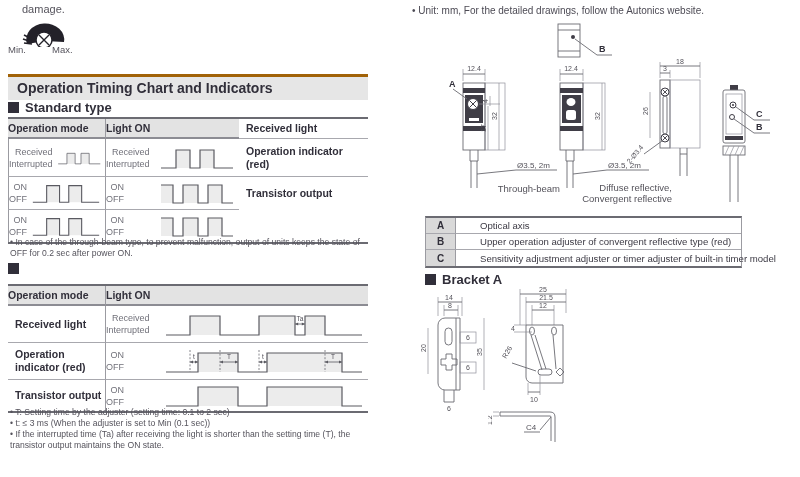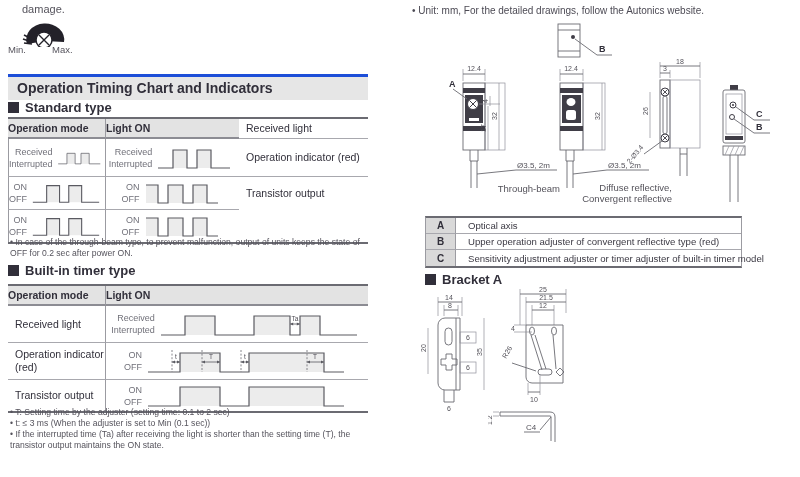--- a/index.html
+++ b/index.html
@@ -1,51 +1,51 @@
 <!DOCTYPE html>
 <html><head>
 <meta charset="utf-8">
 <style>
   html,body{margin:0;padding:0}
   body{width:800px;height:477px;position:relative;background:#fff;overflow:hidden;
        font-family:"Liberation Sans",sans-serif;color:#3c3a44}
   .abs{position:absolute}
-  .sec-bar{background:#e6e6e6;border-top:3px solid #1d4ed8;font-weight:bold;font-size:14px;
+  .sec-bar{background:#e6e6e6;border-top:3px solid #a16207;font-weight:bold;font-size:14px;
            color:#312f3a;padding:3px 0 4px 9px}
   .h2{display:flex;align-items:center;gap:6px;font-weight:bold;font-size:13px;color:#312f3a}
   .sq{width:11px;height:11px;background:#312f3a;display:inline-block}
   .tbl{display:grid;border-top:2px solid #6b6b72;border-bottom:2px solid #6b6b72}
   .std{grid-template-columns:97px 134px 129px;grid-template-rows:20px 38px 33px 32px;width:360px}
   .tmr{grid-template-columns:97px 263px;grid-template-rows:20px 37px 37px 31px;width:360px}
   .th{background:#e3e3e3;font-weight:bold;font-size:10.5px;display:flex;align-items:center;
       border-bottom:2px solid #8c8c93;color:#312f3a}
-  .modecell{font-weight:normal;font-size:10.5px;display:flex;align-items:center;padding-left:7px;
+  .modecell{font-weight:bold;font-size:10.5px;display:flex;align-items:center;padding-left:7px;
             line-height:1.2;color:#312f3a}
-  .wavecell{display:flex;align-items:center;justify-content:center;gap:4px;padding-right:4px}
+  .wavecell{display:flex;align-items:center;justify-content:space-between;gap:4px;padding-right:4px}
   .vline{border-left:1px solid #9b9ba1}
   .rb{border-bottom:1px solid #a8a8ae}
   .wlbl{font-size:9px;color:#71717a;text-align:right;line-height:12px;white-space:nowrap}
   .wf{fill:#ececec}
   .ws{fill:none;stroke:#5a5a61;stroke-width:1.2}
   .note{font-size:8.6px;color:#55535c;line-height:1.32}
   .cap{font-size:9.5px;color:#54525a;text-align:right;line-height:1.18}
   .dln{stroke:#6a6a71;stroke-width:0.9;fill:none}
   .thin{stroke:#90909a;stroke-width:0.7;fill:none}
   .drk{fill:#3f3d46}
   .dash{stroke:#6a6a71;stroke-width:0.8;stroke-dasharray:2,1.6;fill:none}
   .ah{fill:#5a5a61}
   svg text{font-family:"Liberation Sans",sans-serif;fill:#4e4c55}
   .dim{font-size:7px;fill:#54525a}
   .dim8{font-size:8px;fill:#54525a}
   .biglbl{font-size:9px;font-weight:bold;fill:#312f3a}
   .abc{display:grid;grid-template-columns:30px 285px;grid-template-rows:16px 16px 16px;
        border:1px solid #9b9ba1;border-top:2px solid #6b6b72;border-bottom:2px solid #6b6b72;width:315px}
   .abc-k{background:#d9d9d9;font-weight:bold;font-size:10px;display:flex;align-items:center;
          justify-content:center;border-right:1px solid #9b9ba1;color:#312f3a}
-  .abc-d{font-size:9.6px;display:flex;align-items:center;padding-left:12px;white-space:nowrap}
+  .abc-d{font-size:9.6px;display:flex;align-items:center;padding-left:24px;white-space:nowrap}
   .topnote{font-size:10px;color:#4c4a54}
   .frag{font-size:11px;color:#55535c}
   .minmax{font-size:9.5px;color:#55535c}
 </style>
 </head>
 <body>
 
 <div class="abs frag" style="left:22px;top:3px">damage.</div>
 <svg class="abs" style="left:18px;top:13px" width="54" height="34" viewBox="0 0 54 34">
   <path d="M9,31 A19,16 0 1 1 46,29 L27,28 Z" fill="#232129"></path>
@@ -139,21 +139,20 @@
         <rect class="wf" x="49" y="6" width="14" height="18"></rect>
       <polyline class="ws" points="2,6 14,6 14,24 24,24 24,6 39,6 39,24 49,24 49,6 63,6 63,24 74,24"></polyline>
     </svg>
   </div>
 </div>
 
 <div class="abs note" style="left:10px;top:237px;width:352px">• In case of the through-beam type, to prevent malfunction, output of units keeps the state of OFF for 0.2 sec after power ON.</div>
 
 <div class="abs h2" style="left:8px;top:263px">
   <span class="sq"></span>
-  <span>Built-in timer type</span>
 </div>
 
 <div class="abs tbl tmr" style="left:8px;top:284px">
   <div class="th">Operation mode</div>
   <div class="th vline">Light ON</div>
 
   <div class="modecell rb">Received light</div>
   <div class="wavecell vline rb">
     <div class="wlbl">
       <div>Received</div>

